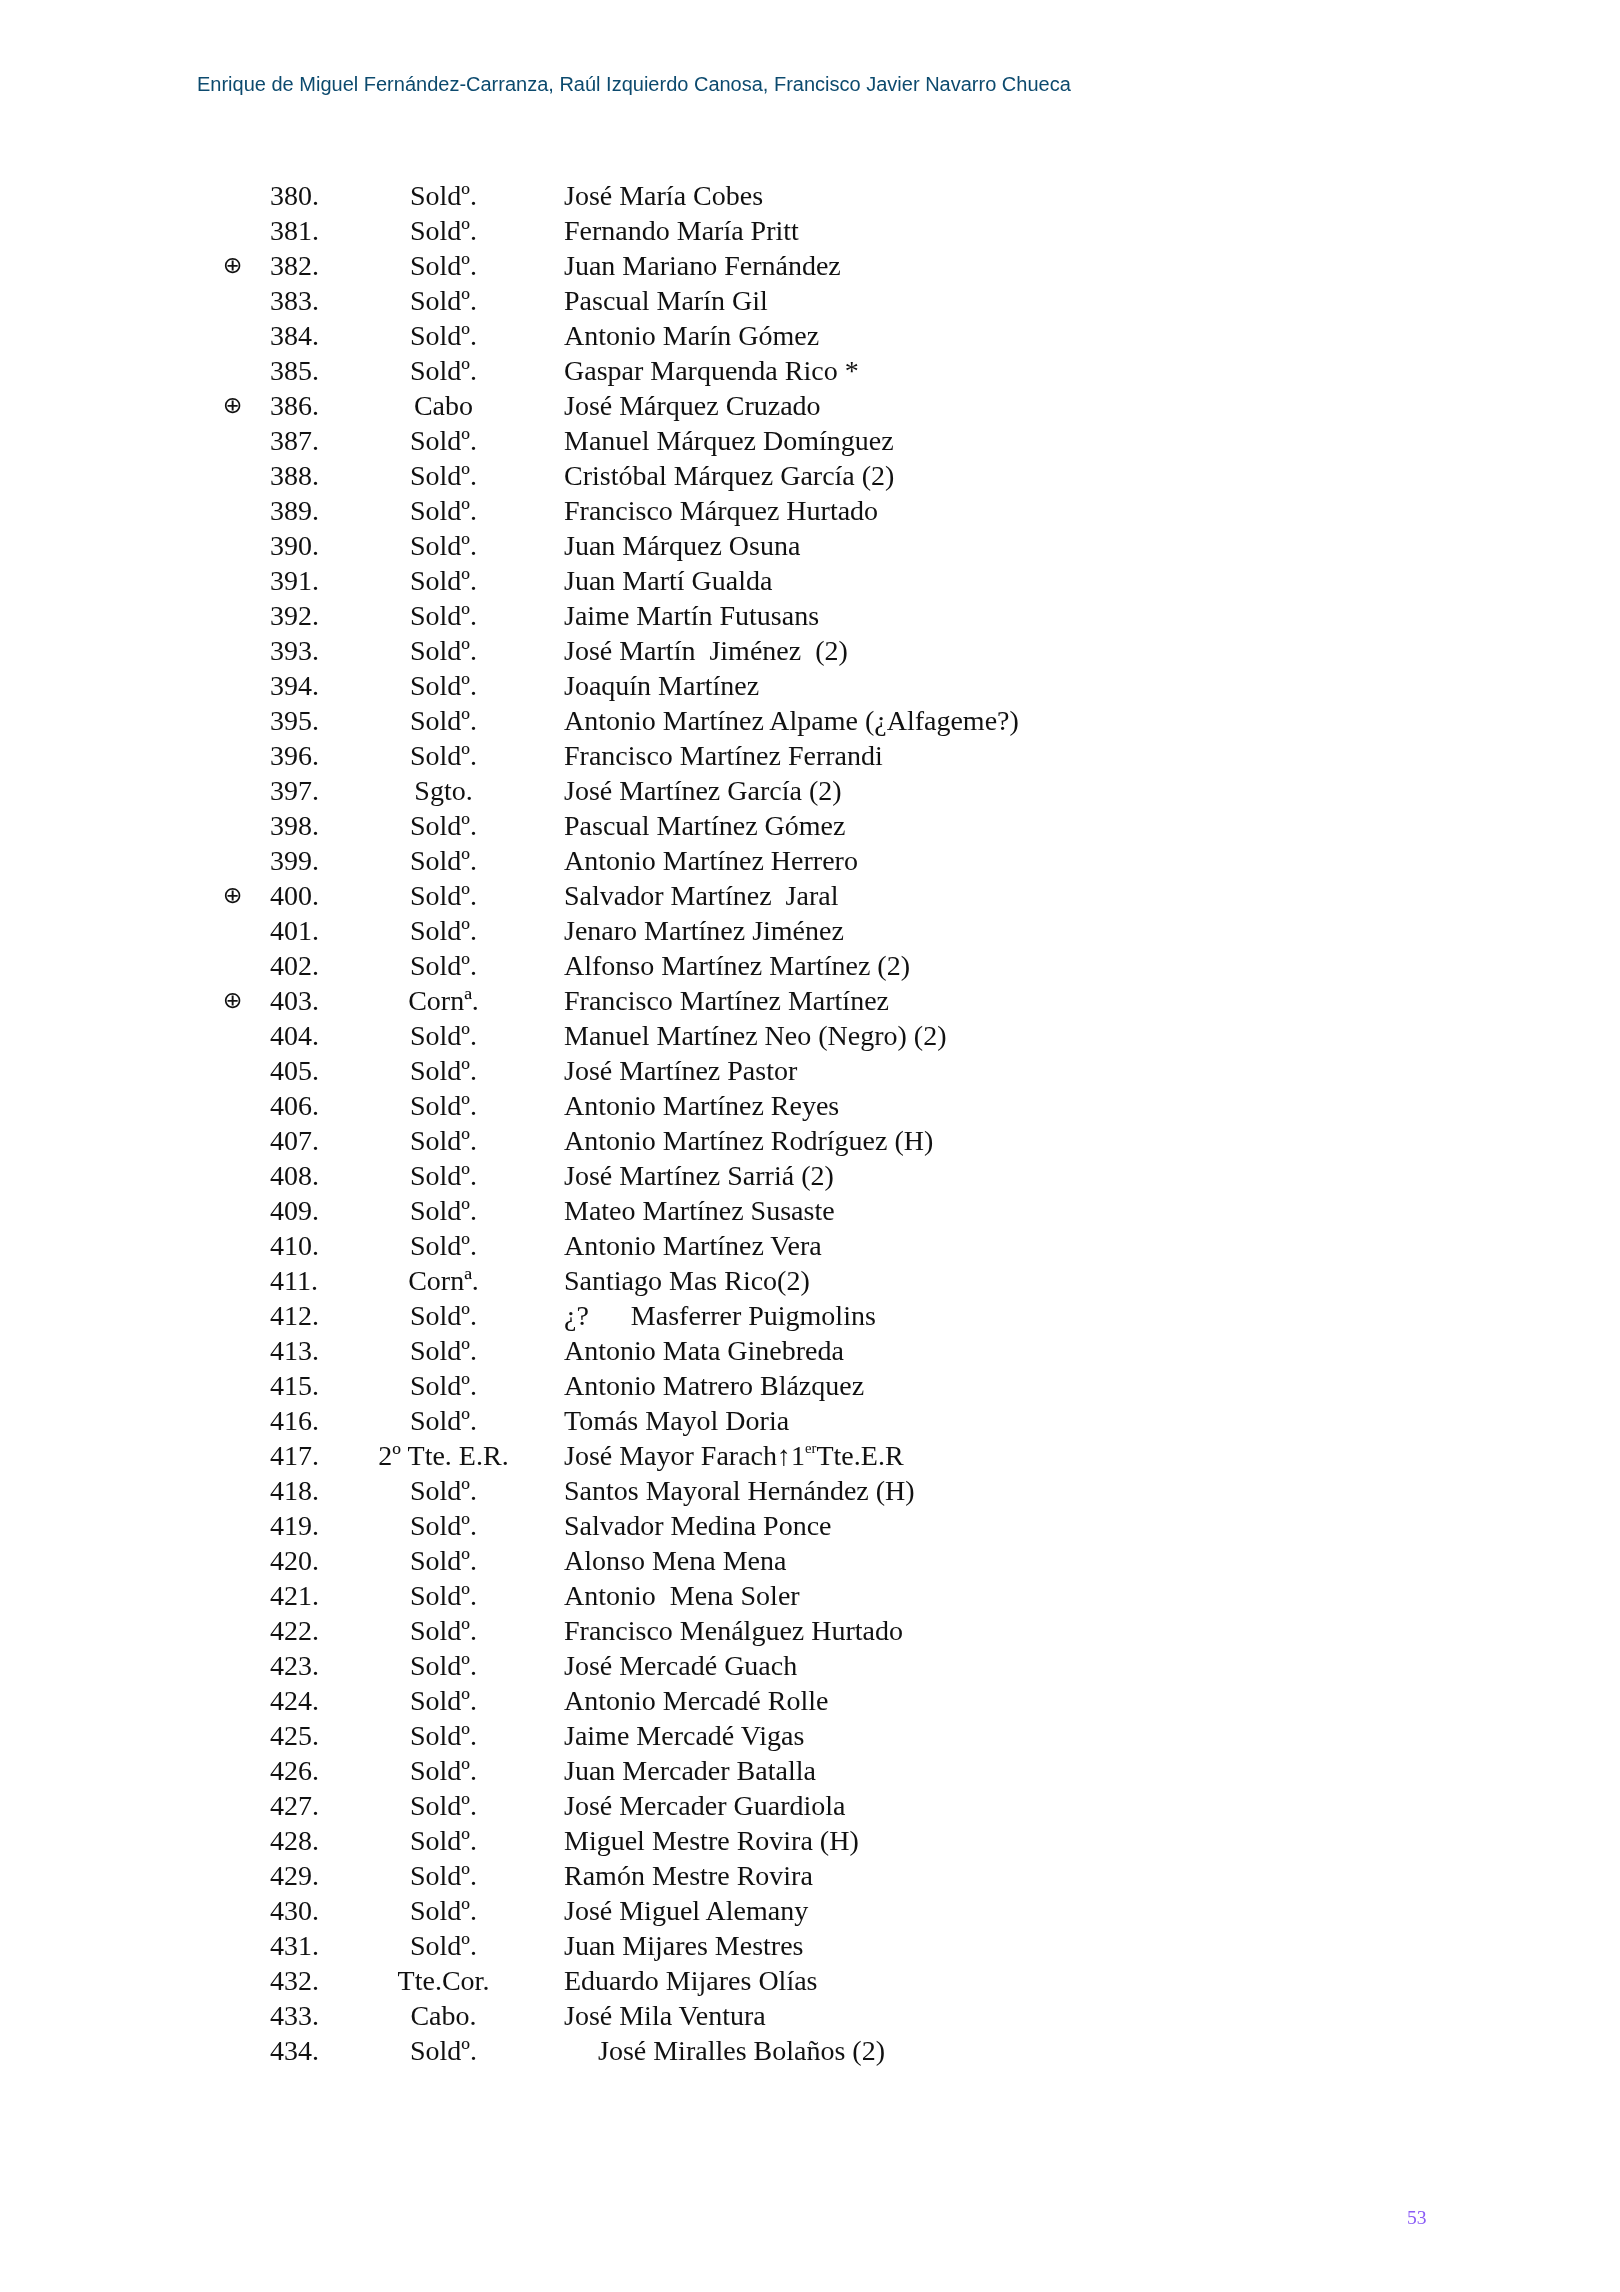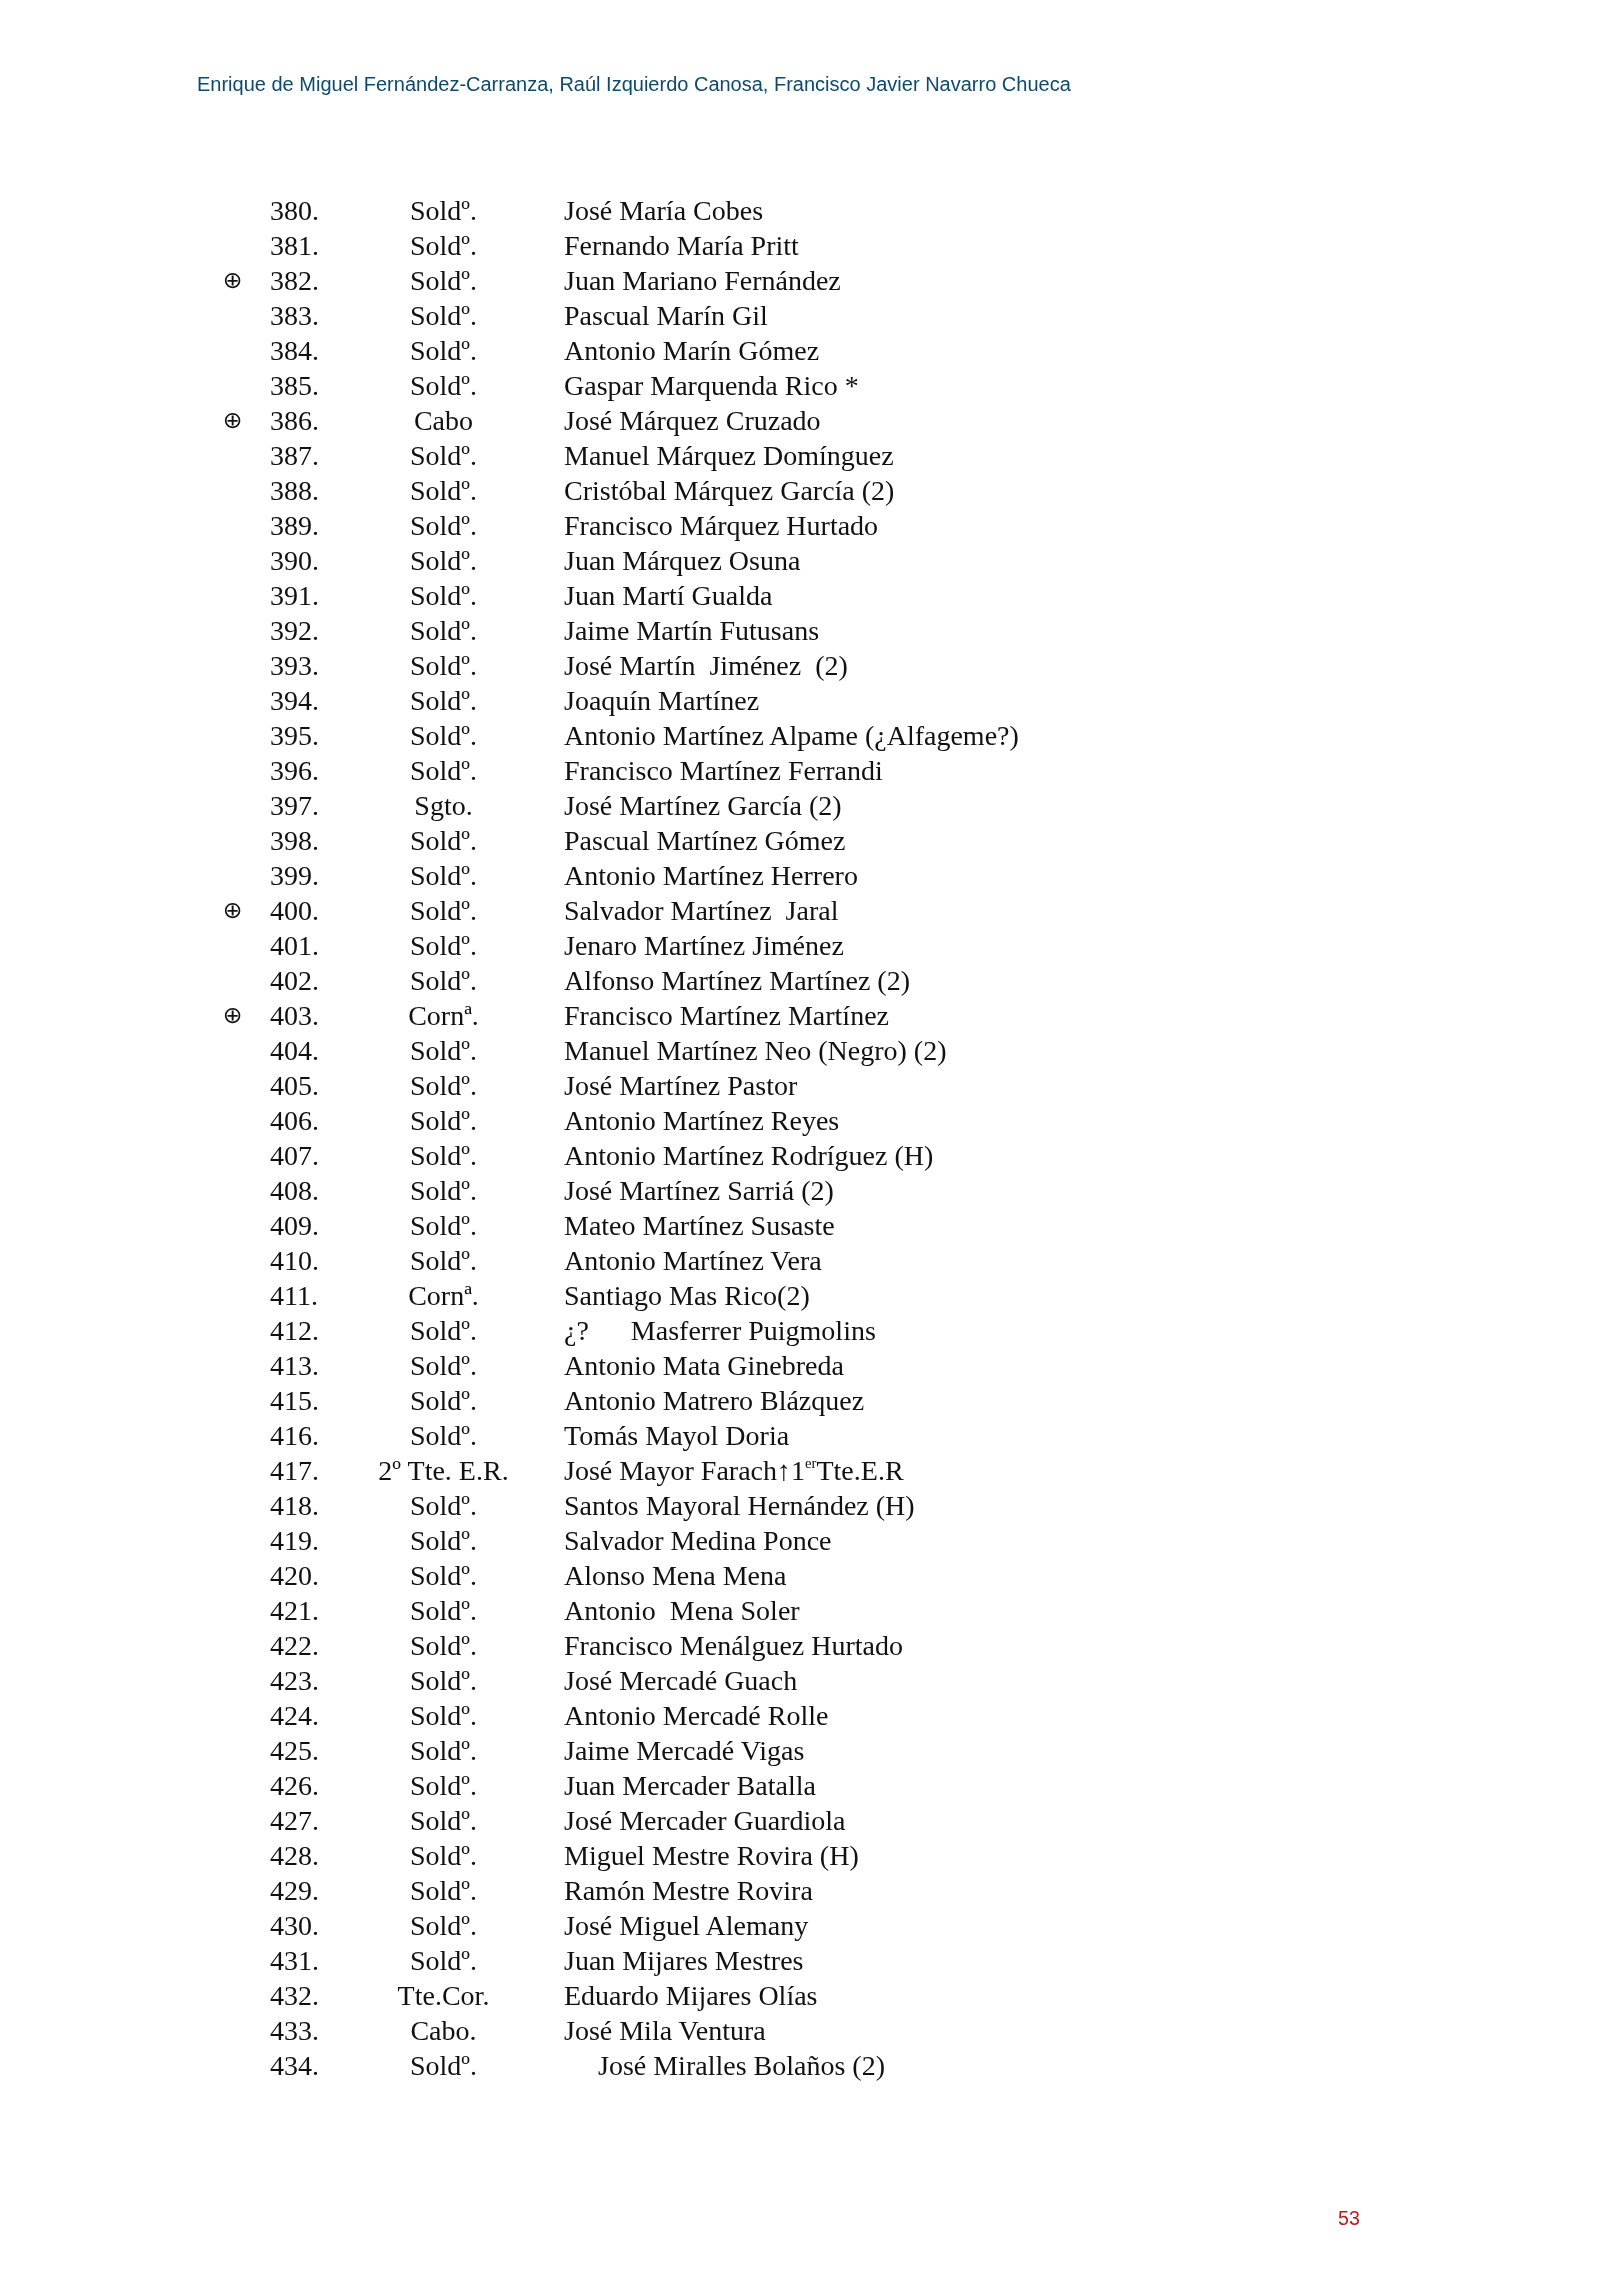--- a/index.html
+++ b/index.html
@@ -2,35 +2,35 @@
 <html><head>
   <meta charset="utf-8">
   <style>
     html, body { margin: 0; padding: 0; background: #ffffff; }
     body { width: 1620px; height: 2293px; position: relative; overflow: hidden; color: #111; }
     .header {
       position: absolute; left: 197px; top: 73px;
       font-family: "Liberation Sans", sans-serif; font-size: 20px; color: #0c4a6e;
       white-space: nowrap;
     }
-    .list { position: absolute; left: 0; top: 193px; width: 1620px; }
+    .list { position: absolute; left: 0; top: 178px; width: 1620px; }
     .row {
       position: relative; height: 35px;
       font-family: "Liberation Serif", serif; font-size: 28px; line-height: 35px;
       white-space: nowrap;
     }
     .marker { position: absolute; left: 218px; width: 29px; text-align: center; font-family: "DejaVu Sans", sans-serif; font-size: 23.5px; }
     .num { position: absolute; left: 270px; }
     .rank { position: absolute; left: 365px; width: 157px; text-align: center; }
     .rank sup { font-size: 14.7px; line-height: 0; vertical-align: 11.8px; }
     .name { position: absolute; left: 564px; }
     .name sup { font-size: 14.7px; line-height: 0; vertical-align: 11.8px; }
     .page-number {
-      position: absolute; left: 1338px; top: 2207px;
-      font-family: Liberation Sans, sans-serif; font-size: 19.6px; color: #b91c1c;
+      position: absolute; left: 1407px; top: 2207px;
+      font-family: Liberation Serif, serif; font-size: 19.6px; color: #8b5cf6;
     }
   </style>
 </head>
 <body>
 
 <div class="header">Enrique de Miguel Fernández-Carranza, Raúl Izquierdo Canosa, Francisco Javier Navarro Chueca</div>
 
 <div class="list" id="roster">
     <div class="row">
       <span class="marker"></span>

